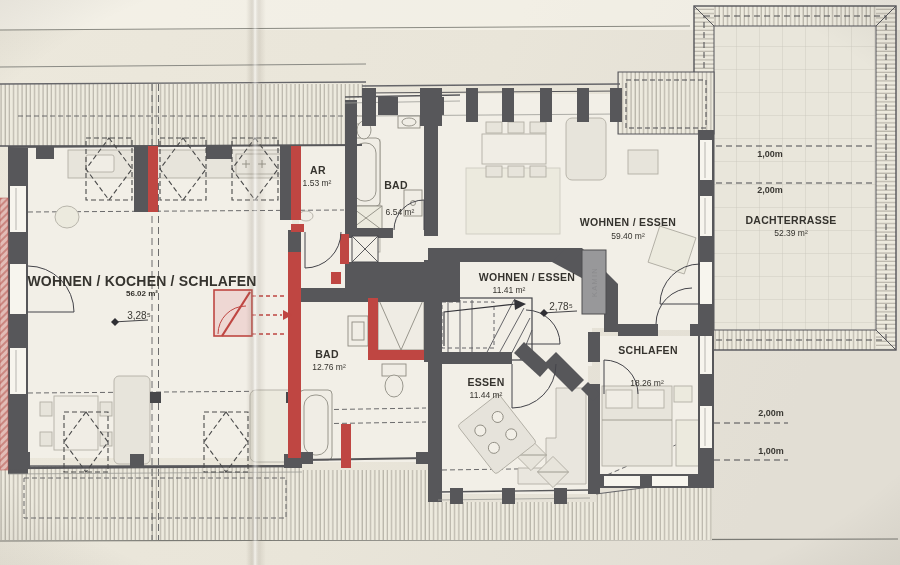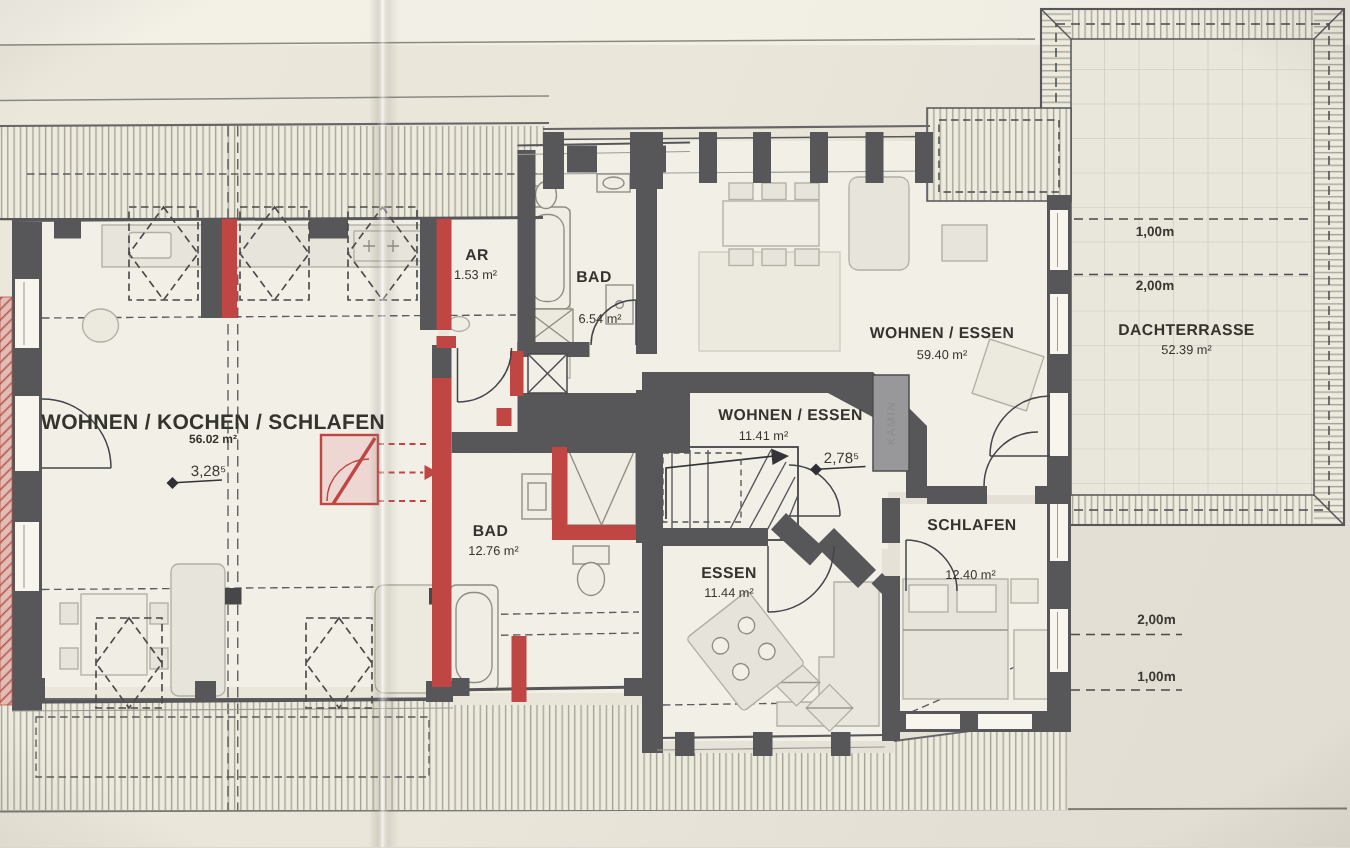--- a/index.html
+++ b/index.html
@@ -384,21 +384,21 @@
 <div class="lbl n" style="left:527px;top:277px">WOHNEN / ESSEN</div>
 <div class="lbl a" style="left:509px;top:290px">11.41 m²</div>
 
 <div class="lbl n" style="left:327px;top:354px">BAD</div>
 <div class="lbl a" style="left:329px;top:367px">12.76 m²</div>
 
 <div class="lbl n" style="left:486px;top:382px">ESSEN</div>
 <div class="lbl a" style="left:486px;top:395px">11.44 m²</div>
 
 <div class="lbl n" style="left:648px;top:350px">SCHLAFEN</div>
-<div class="lbl a" style="left:647px;top:383px">12.40 m²</div>
+<div class="lbl a" style="left:647px;top:383px">18.26 m²</div>
 
 <div class="lbl kamin" style="left:594px;top:282px">KAMIN</div>
 
 <div class="lbl marker" style="left:139px;top:315px">3,28⁵</div>
 <div class="lbl marker" style="left:561px;top:306px">2,78⁵</div>
 
 <div class="lbl meter" style="left:770px;top:154px">1,00m</div>
 <div class="lbl meter" style="left:770px;top:190px">2,00m</div>
 <div class="lbl meter" style="left:771px;top:413px">2,00m</div>
 <div class="lbl meter" style="left:771px;top:451px">1,00m</div>

